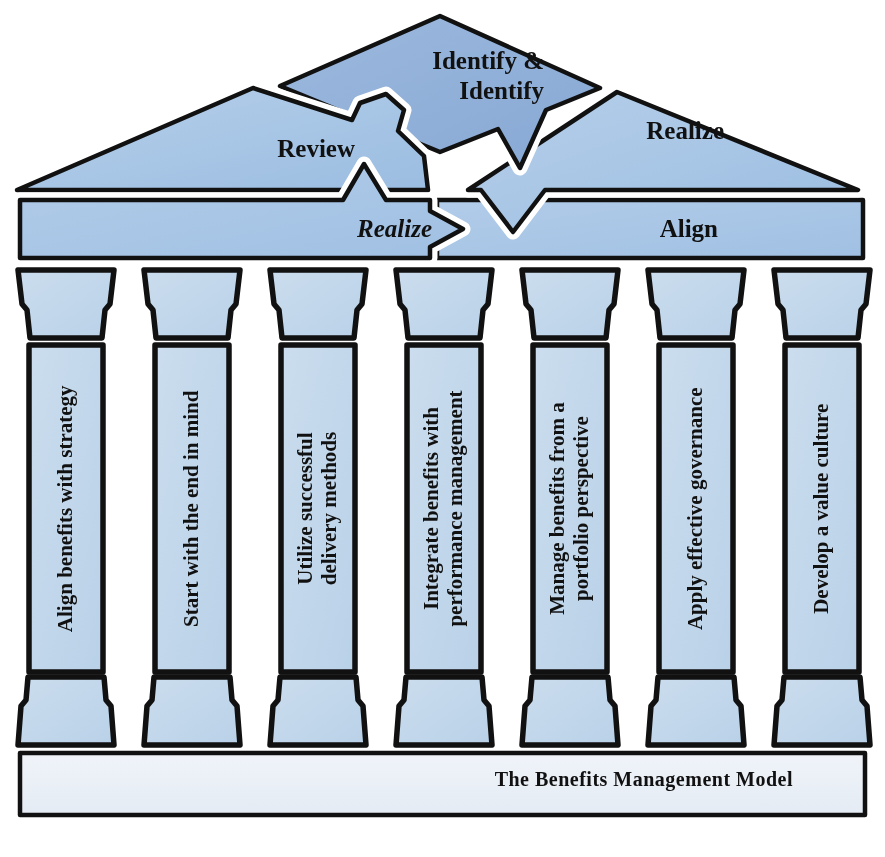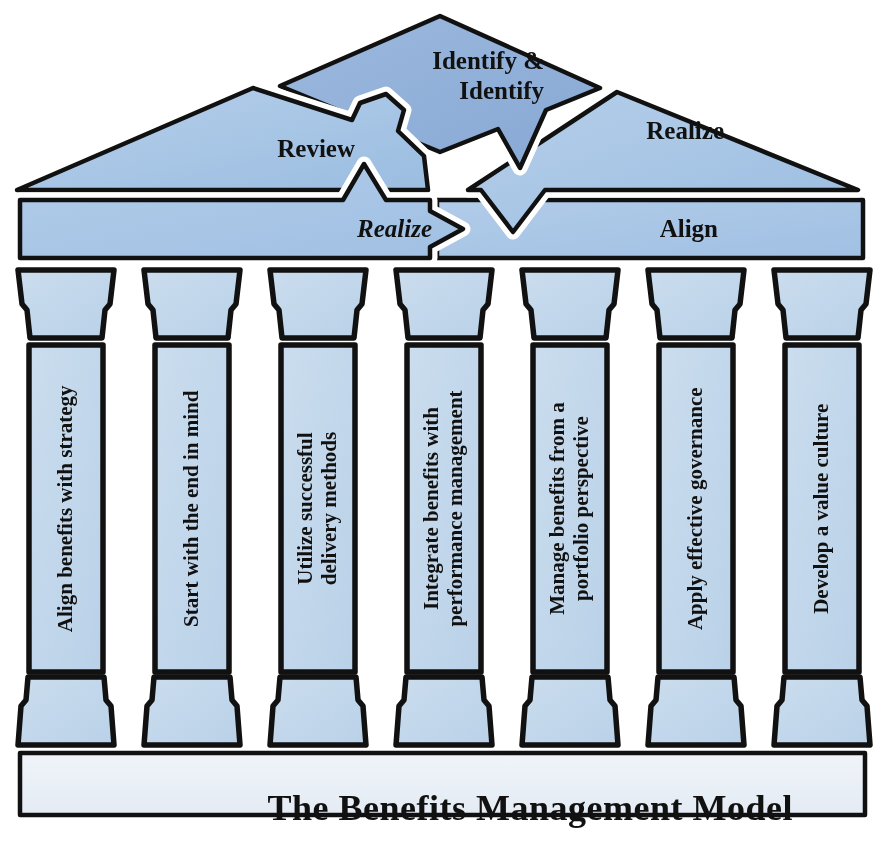--- a/index.html
+++ b/index.html
@@ -13,21 +13,21 @@
   .stage svg{position:absolute;left:0;top:0;}
   .lbl{
     position:absolute;
     text-align:right;
     font-weight:bold;
     color:#111111;
     line-height:1.2;
   }
   .lbl span{display:block;white-space:nowrap;}
   .piece-lbl{font-size:25px;}
-  .title-lbl{font-size:36px;letter-spacing:.5px;margin-top:20px;}
+  .title-lbl{font-size:20px;letter-spacing:.5px;}
   .pillar-lbl-box{
     position:absolute;
     width:74px;height:327px;
     display:flex;align-items:center;justify-content:center;
     overflow:visible;
   }
   .pillar-lbl{
     flex:none;
     width:330px;
     transform:rotate(-90deg);

